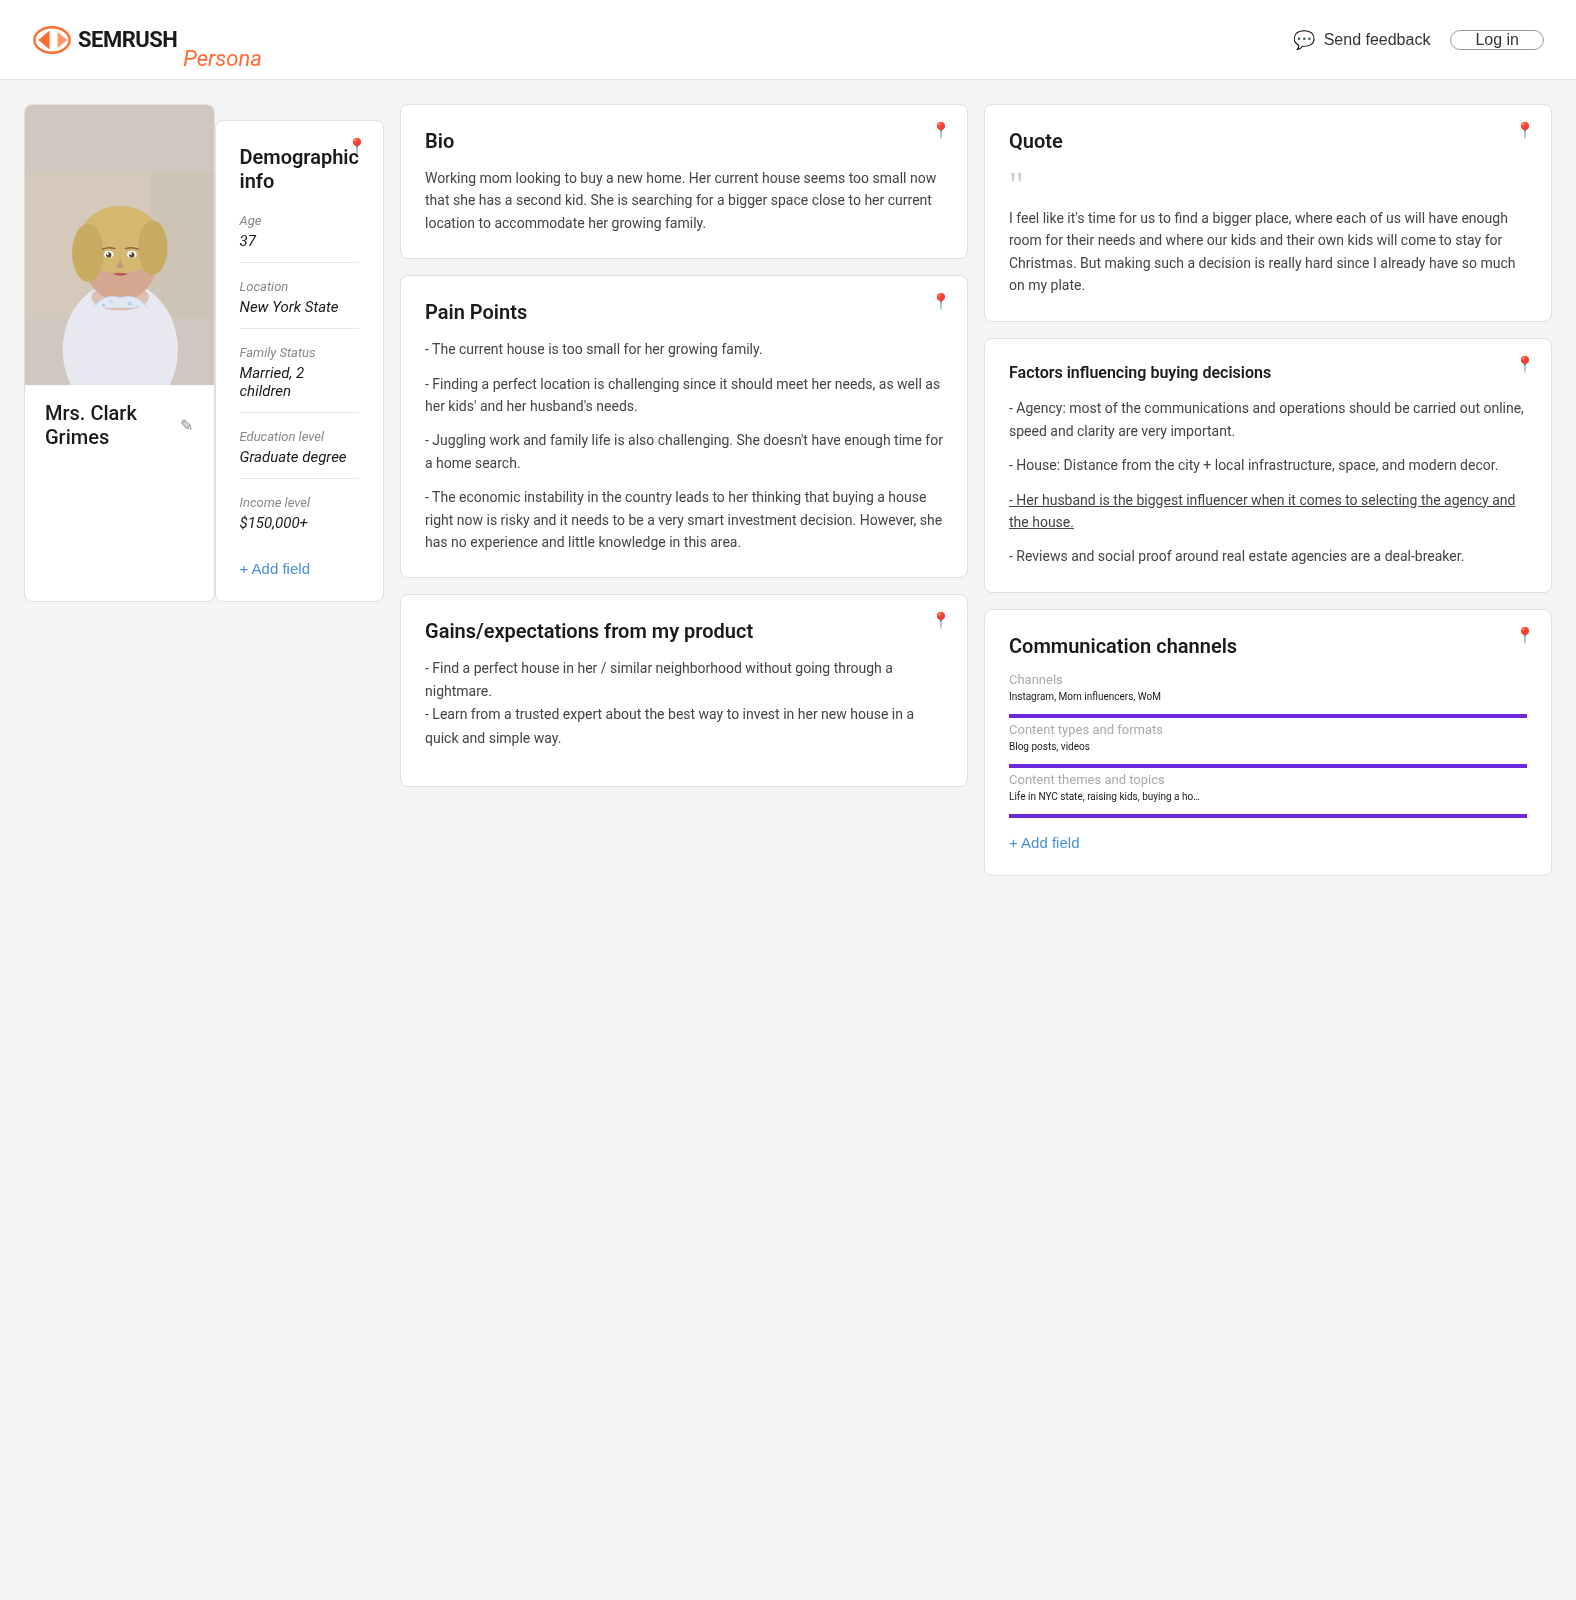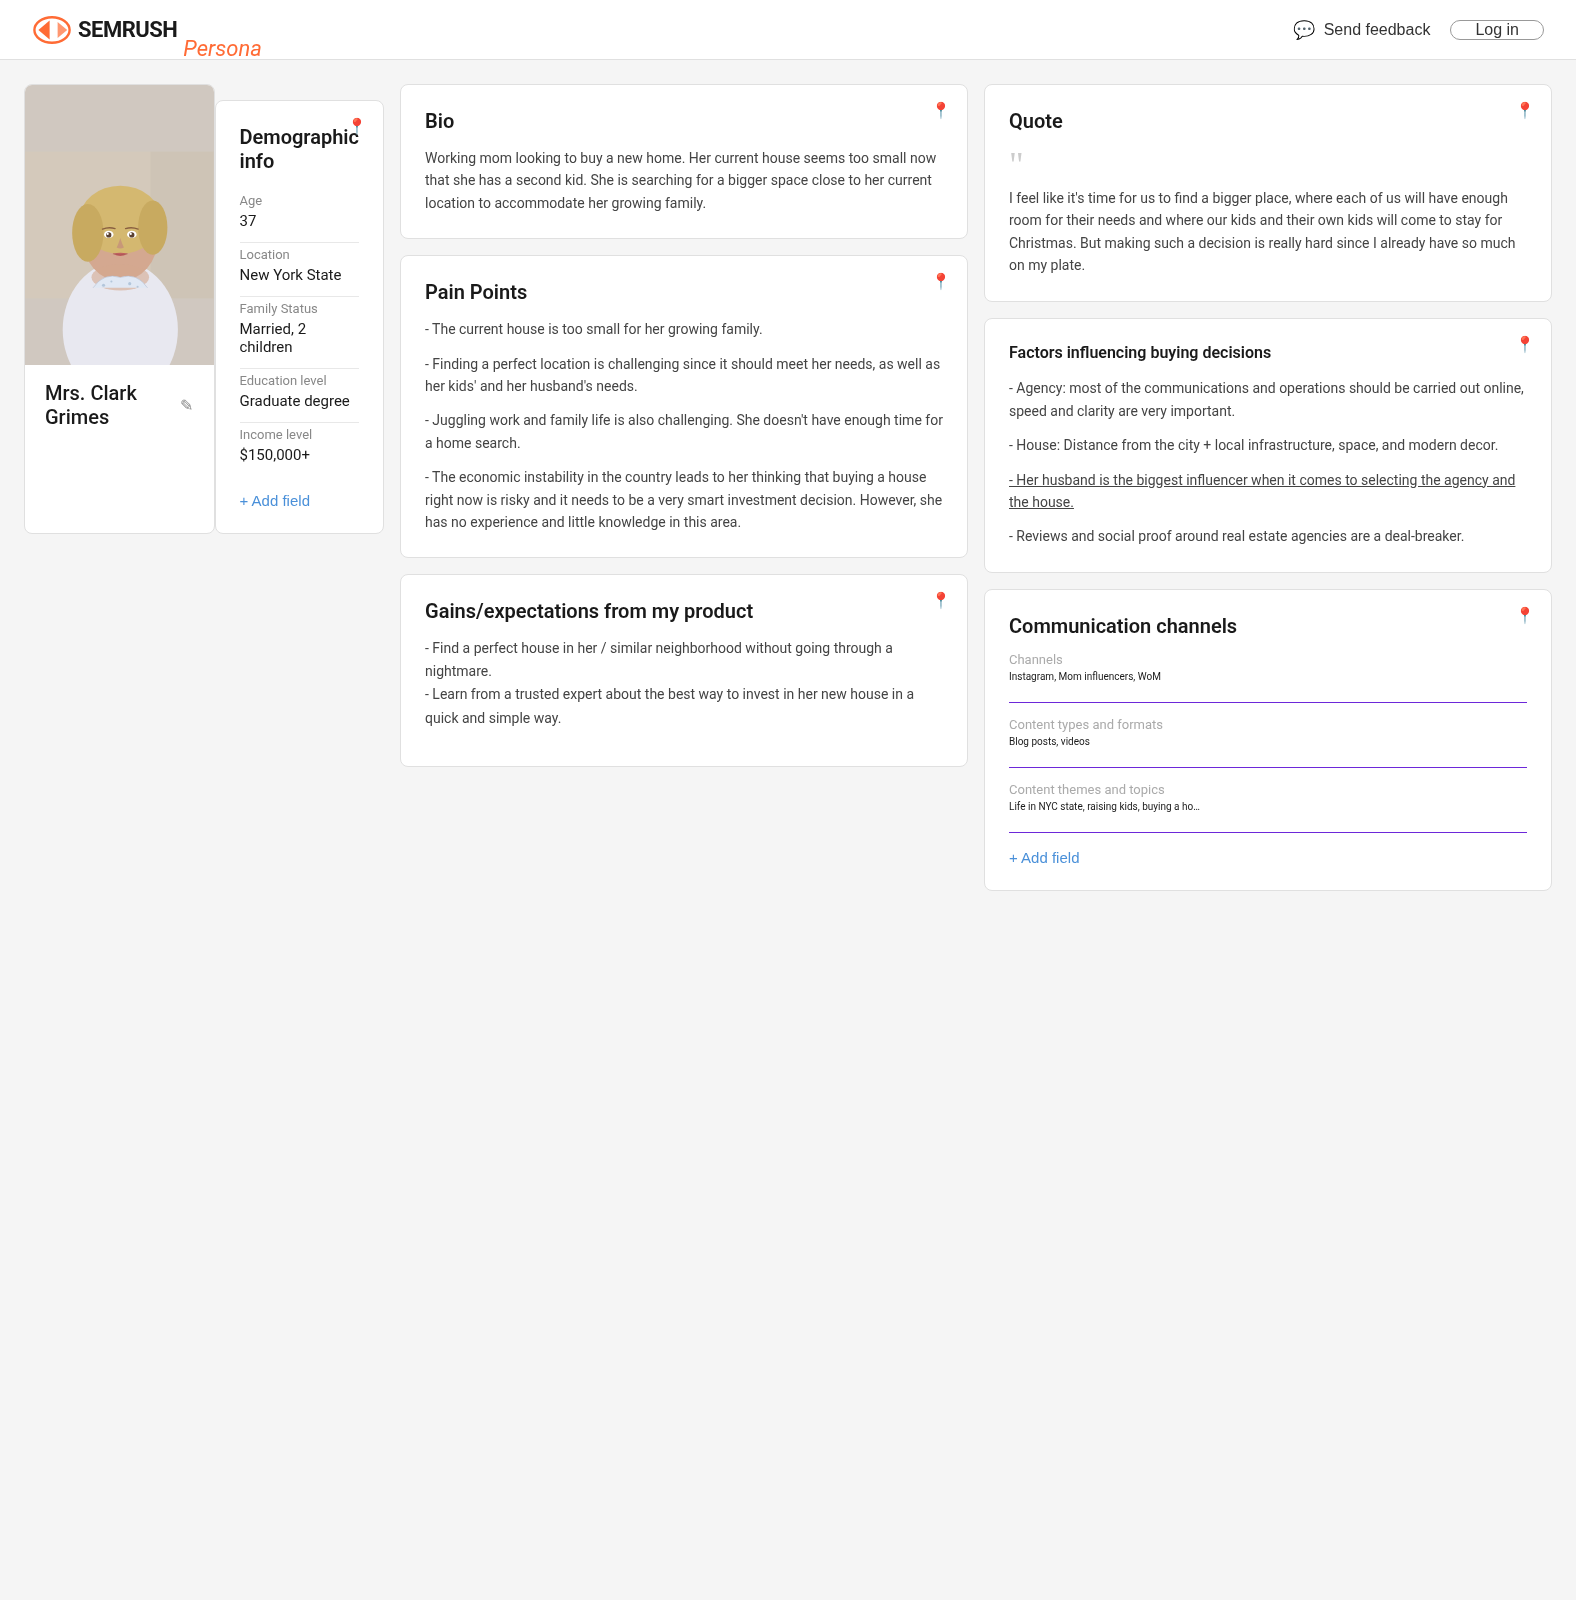--- a/index.html
+++ b/index.html
@@ -6,21 +6,21 @@
     body { font-family: -apple-system, BlinkMacSystemFont, 'Segoe UI', Roboto, Arial, sans-serif; background: #f5f5f5; color: #333; }
 
     
     .header {
       background: #fff;
       border-bottom: 1px solid #e0e0e0;
       display: flex;
       align-items: center;
       justify-content: space-between;
       padding: 0 32px;
-      height: 60px;
+      height: 80px;
     }
     .logo {
       display: flex;
       align-items: center;
       gap: 6px;
     }
     .logo-icon {
       width: 40px;
       height: 32px;
     }
@@ -150,23 +150,24 @@
       position: relative;
       margin-top: 16px;
     }
     .demo-title {
       font-size: 20px;
       font-weight: 600;
       color: #1a1a1a;
       margin-bottom: 20px;
     }
     .demo-field {
-      margin-bottom: 4px;
+      margin-bottom: 16px;
       border-bottom: 1px solid #e8e8e8;
       padding-bottom: 12px;
+      font-style: italic;
     }
     .demo-field:last-of-type {
       border-bottom: none;
     }
     .demo-label {
       font-size: 13px;
       color: #888;
       margin-bottom: 4px;
     }
     .demo-value {
@@ -202,23 +203,23 @@
     .quote-mark {
       font-size: 36px;
       color: #ccc;
       line-height: 1;
       margin-bottom: 4px;
       font-family: Georgia, serif;
     }
 
     
     .channel-field {
-      margin-bottom: 14px;
-      border-bottom: 1px solid #6d28d9;
-      padding-bottom: 20px;
+      margin-bottom: 4px;
+      border-bottom: 4px solid #6d28d9;
+      padding-bottom: 12px;
     }
     .channel-label {
       font-size: 13px;
       color: #aaa;
       margin-bottom: 4px;
     }
     .channel-value {
       font-size: 10px;
       color: #1a1a1a;
     }

